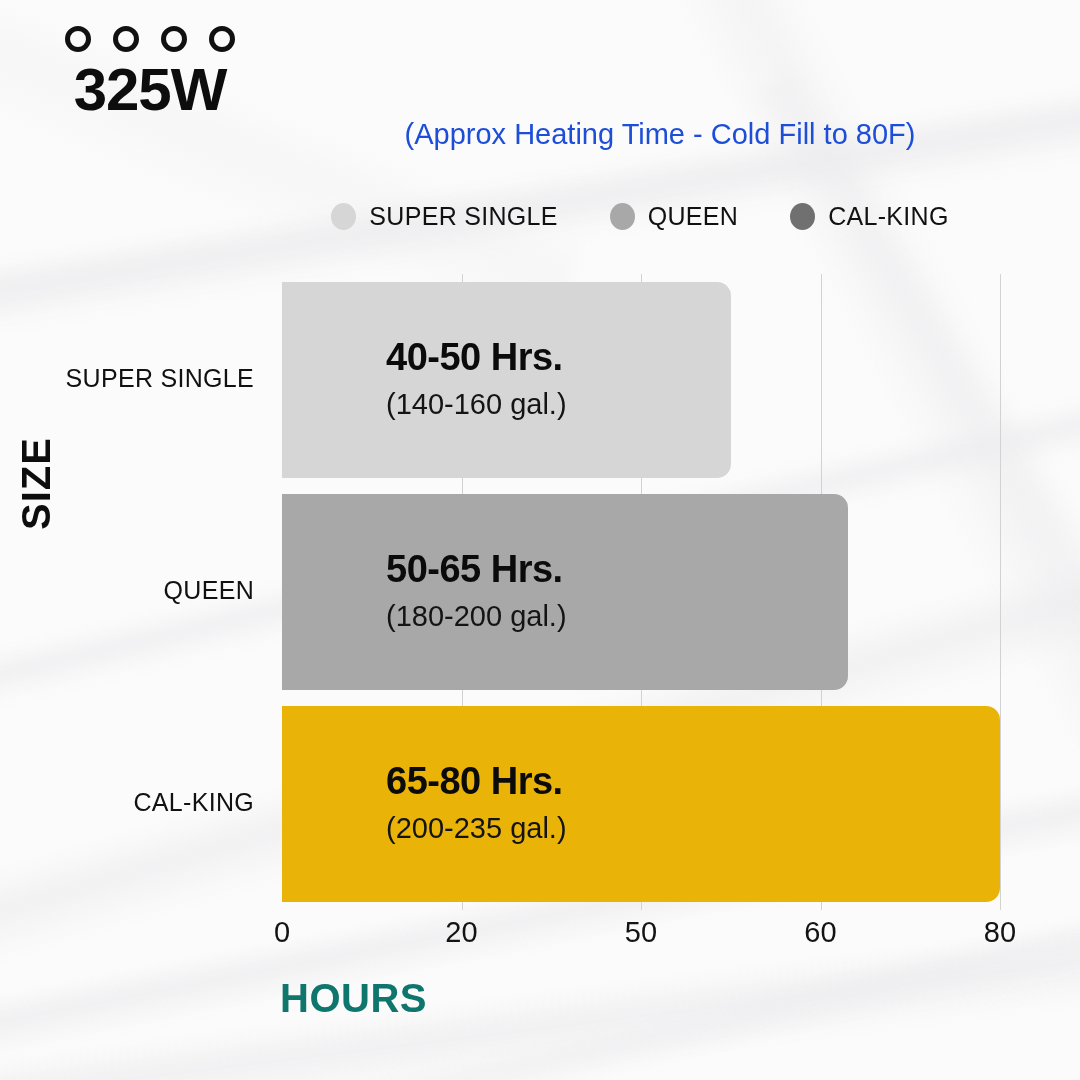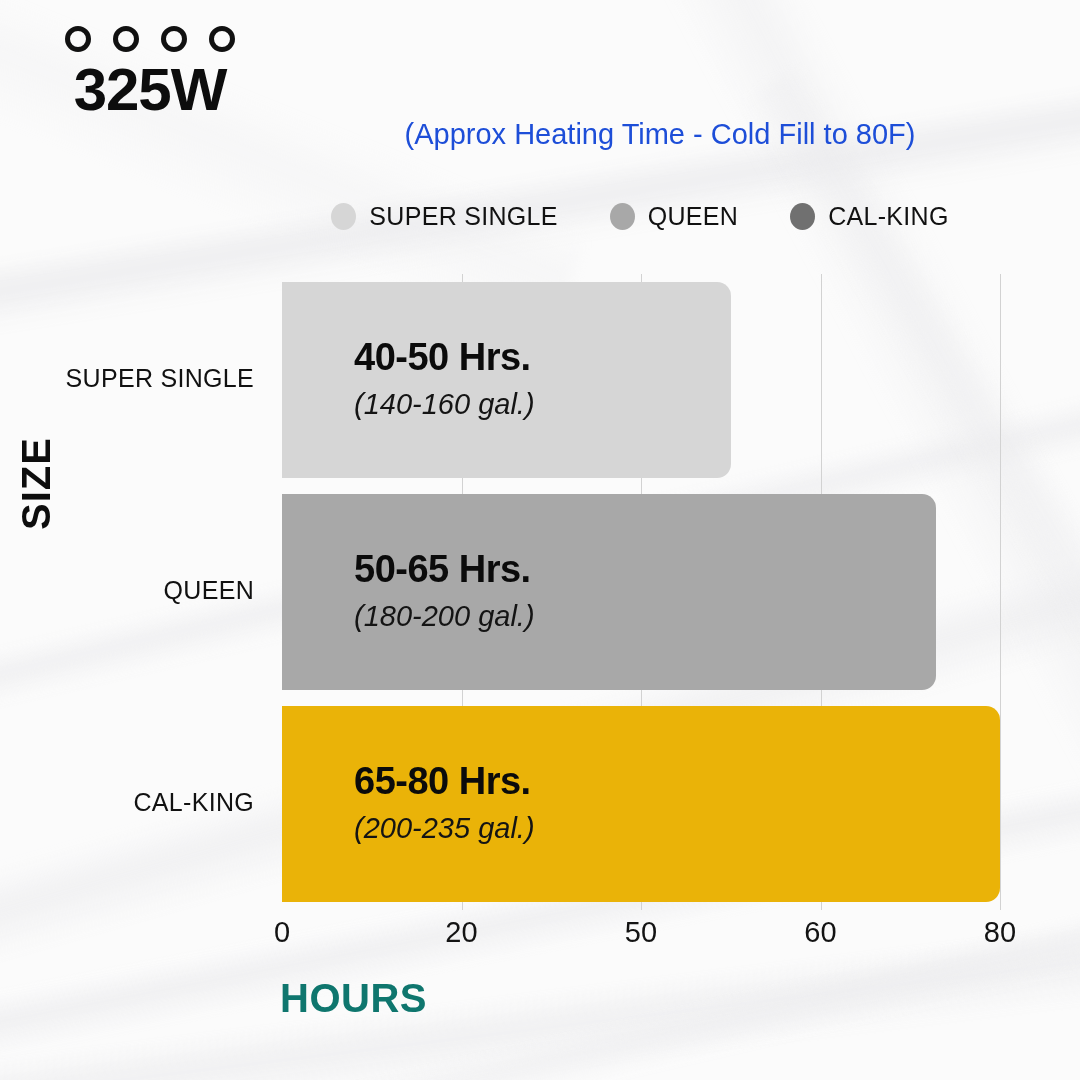--- a/index.html
+++ b/index.html
@@ -98,24 +98,24 @@
     text-align:right; font-size:25px; color:#111;
     letter-spacing:.3px; white-space:nowrap;
   }
   .cat-labels { position:absolute; left:0; top:274px; width:272px; height:636px; }
 
   .bar {
     position:absolute; left:0;
     border-radius:0 14px 14px 0;
     display:flex; flex-direction:column;
     align-items:flex-start; justify-content:center;
-    padding-left:72px;
+    padding-left:104px;
   }
   .bar-hours { font-size:38px; font-weight:bold; color:#0b0b0b; letter-spacing:-.5px; line-height:1.15; }
-  .bar-gal   { font-size:29px; font-weight:normal; color:#141414; line-height:1.3; margin-top:6px;font-style:italic; }
+  .bar-gal   { font-size:29px; font-weight:normal; color:#141414; line-height:1.3; margin-top:6px; }
 
   .tick {
     position:absolute; top:916px;
     font-size:29px; color:#131313; text-align:center;
     width:80px; margin-left:-40px;
   }
 </style>
 </head>
 <body>
 
@@ -169,21 +169,21 @@
 
   <div class="plot" id="plot">
       <div class="gridline" style="left: 179.5px;"></div>
       <div class="gridline" style="left: 359px;"></div>
       <div class="gridline" style="left: 538.5px;"></div>
       <div class="gridline" style="left: 718px;"></div>
       <div class="bar" style="top: 8px; height: 196px; width: 448.75px; background: rgb(214, 214, 214);">
         <div class="bar-hours">40-50 Hrs.</div>
         <div class="bar-gal">(140-160 gal.)</div>
       </div>
-      <div class="bar" style="top: 220px; height: 196px; width: 654px; background: rgb(168, 168, 168);">
+      <div class="bar" style="top: 220px; height: 196px; width: 566px; background: rgb(168, 168, 168);">
         <div class="bar-hours">50-65 Hrs.</div>
         <div class="bar-gal">(180-200 gal.)</div>
       </div>
       <div class="bar" style="top: 432px; height: 196px; width: 718px; background: #eab308;">
         <div class="bar-hours">65-80 Hrs.</div>
         <div class="bar-gal">(200-235 gal.)</div>
       </div>
     </div>
 
   <div id="ticks">

